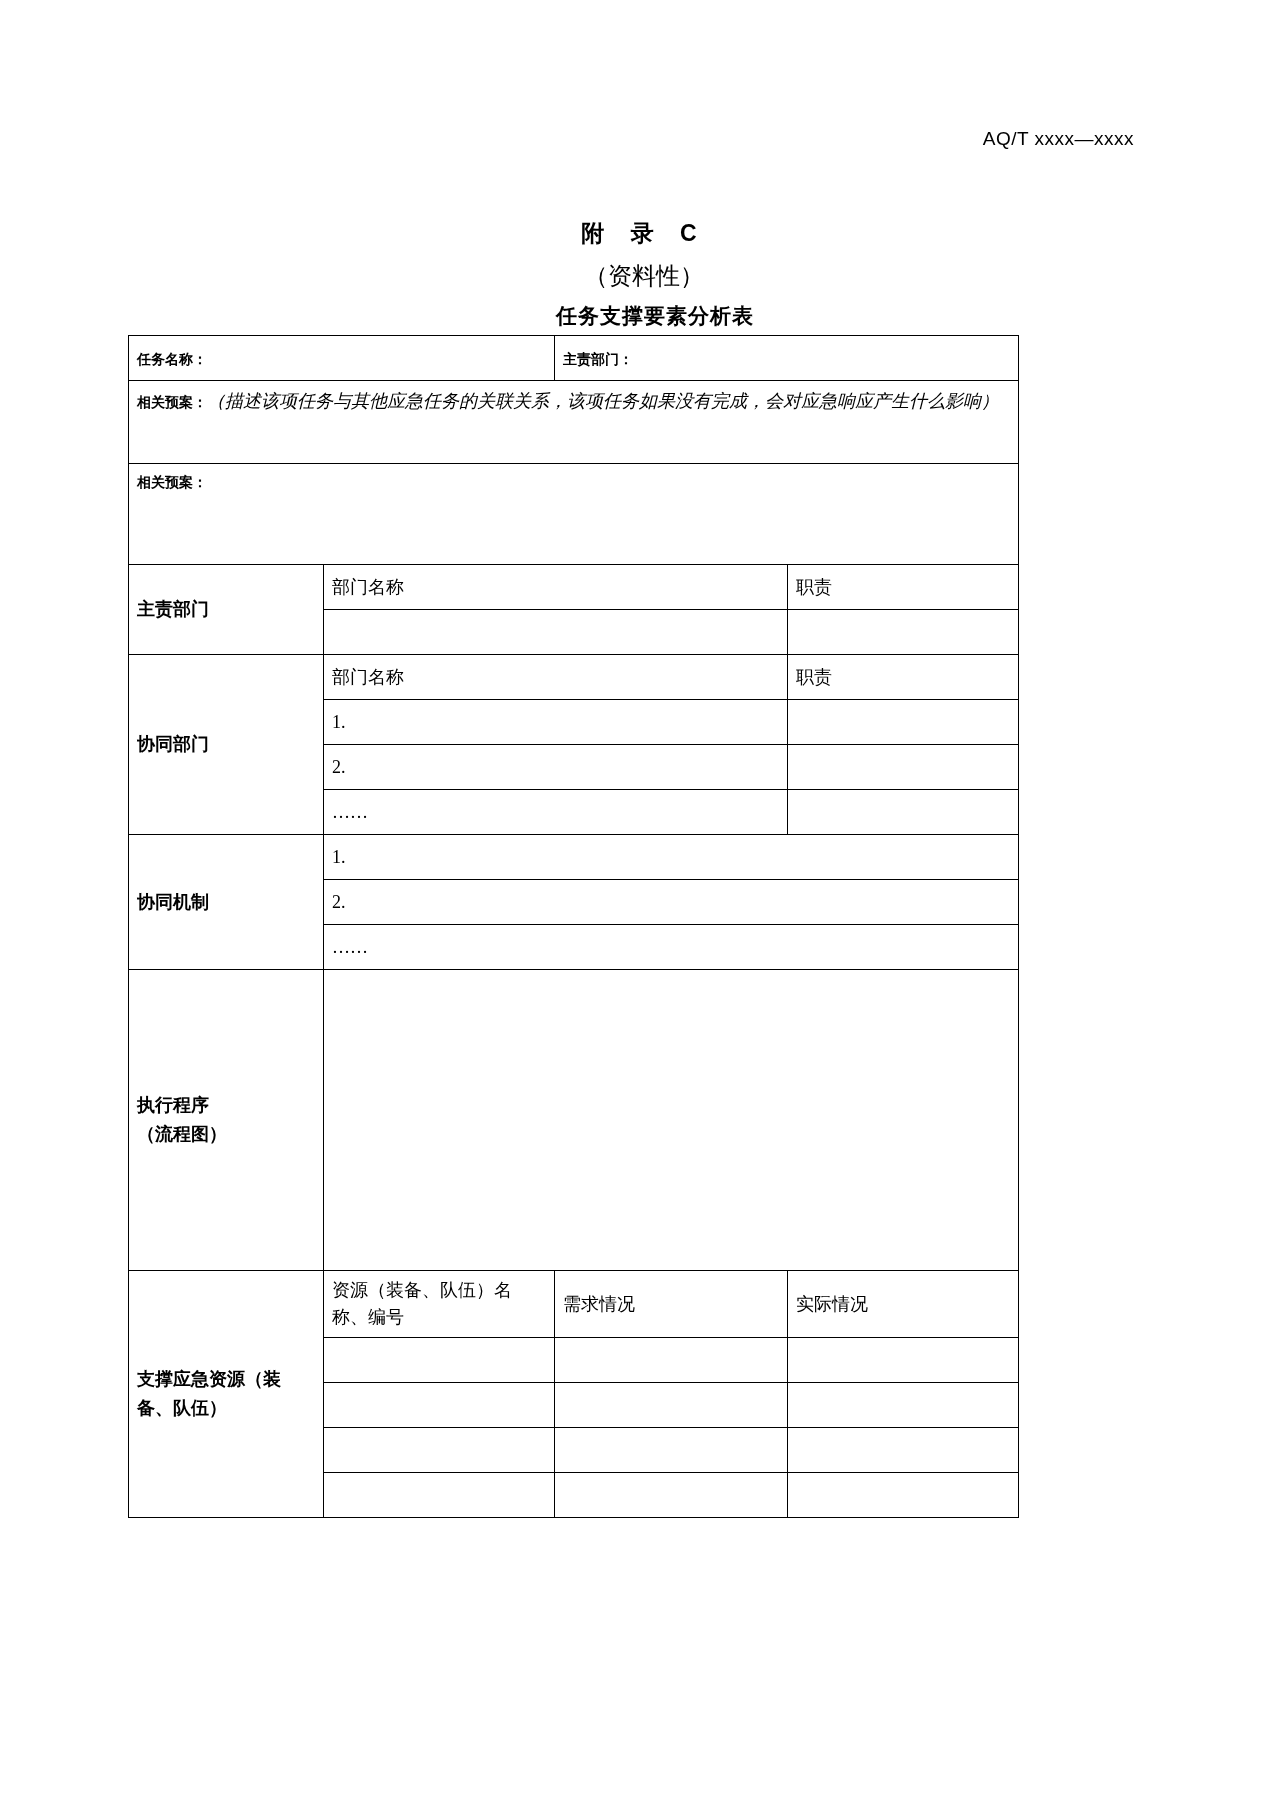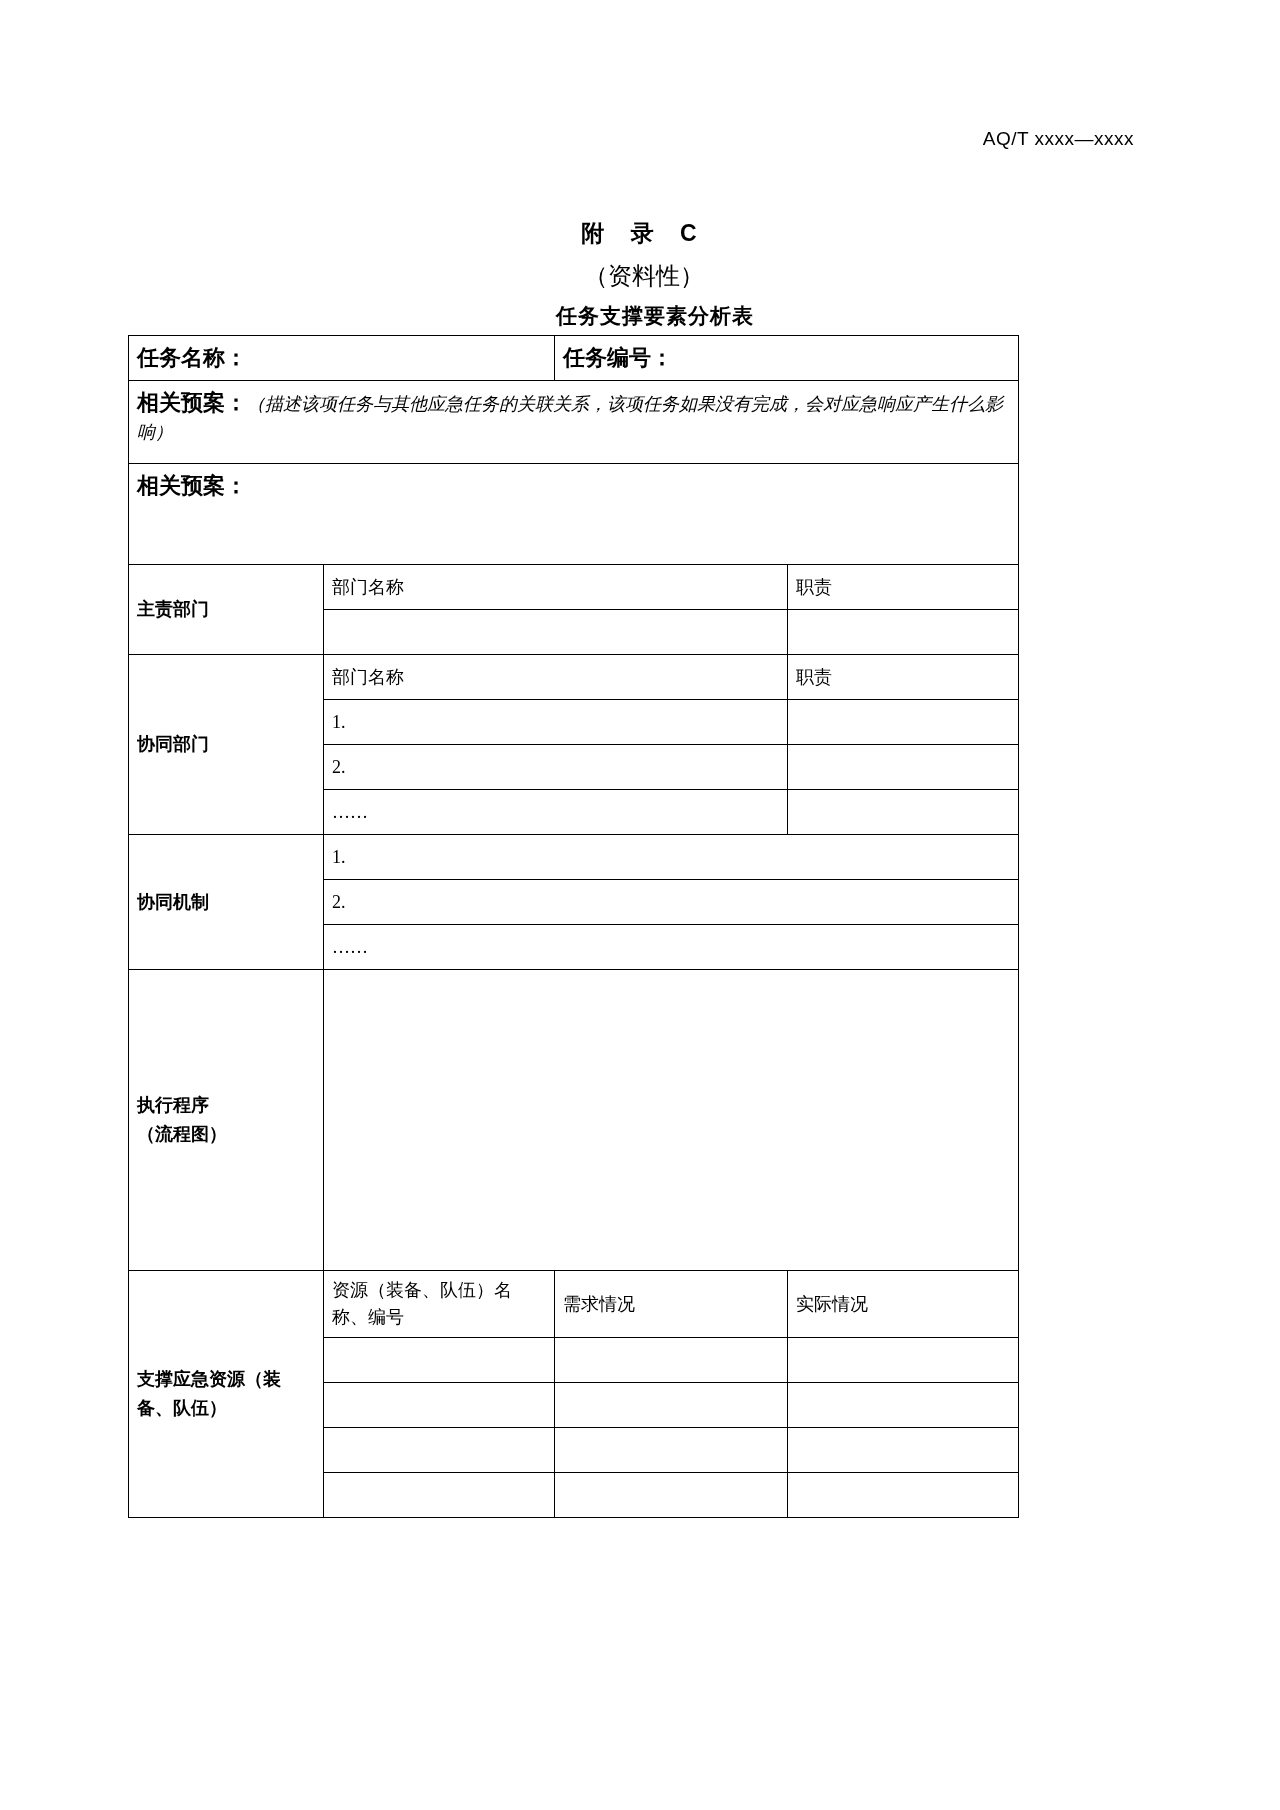--- a/index.html
+++ b/index.html
@@ -68,21 +68,21 @@
   table.form td {
     border: 1px solid #000000;
     padding: 5px 8px;
     vertical-align: middle;
     font-size: 18px;
     font-family: "Liberation Serif", serif;
   }
   .lbl-bold {
     font-family: Liberation Mono, monospace;
     font-weight: bold;
-    font-size: 22px;
+    font-size: 14px;
   }
   .italic-note {
     font-style: italic;
     font-family: "Liberation Serif", serif;
     font-size: 18px;
     line-height: 1.55;
   }
   .cell-ser {
     font-family: "Liberation Serif", serif;
     font-size: 18px;
@@ -127,21 +127,21 @@
       <col style="width:233px">
       <col style="width:231px">
     </colgroup>
     <tbody>
 
       <tr>
         <td colspan="2" class="h-normal">
           <span class="lbl-bold">任务名称：</span>
         </td>
         <td colspan="2" class="h-normal">
-          <span class="lbl-bold">任务编号：</span>
+          <span class="lbl-bold">主责部门：</span>
         </td>
       </tr>
 
       <tr>
         <td colspan="4" style="height:70px; vertical-align:top; padding-top:7px;">
           <span class="lbl-bold">相关预案：</span><span class="italic-note">（描述该项任务与其他应急任务的关联关系，该项任务如果没有完成，会对应急响应产生什么影响）</span>
         </td>
       </tr>
 
       <tr>

